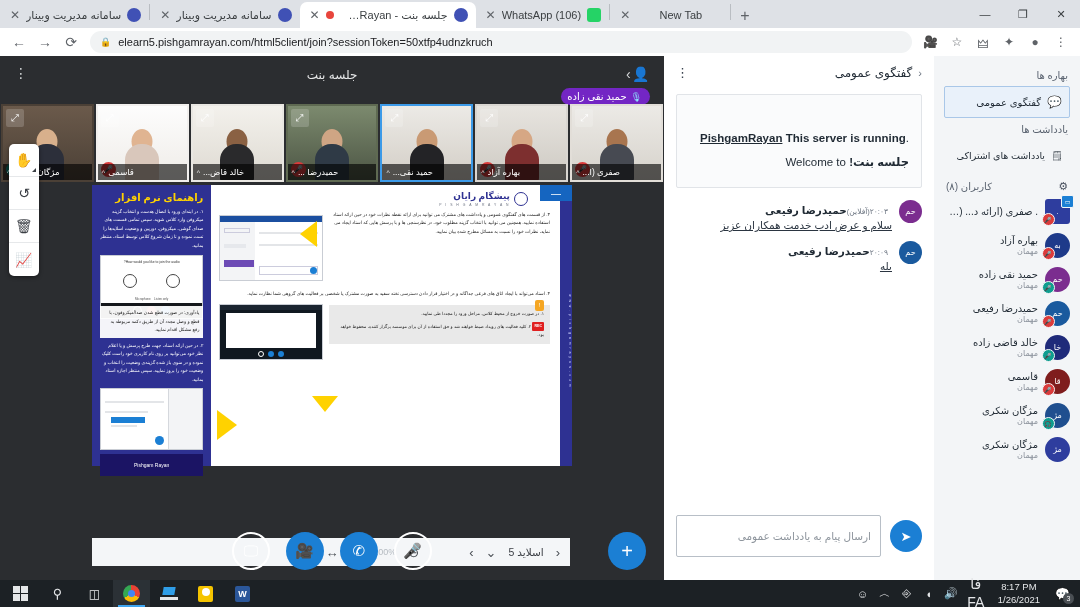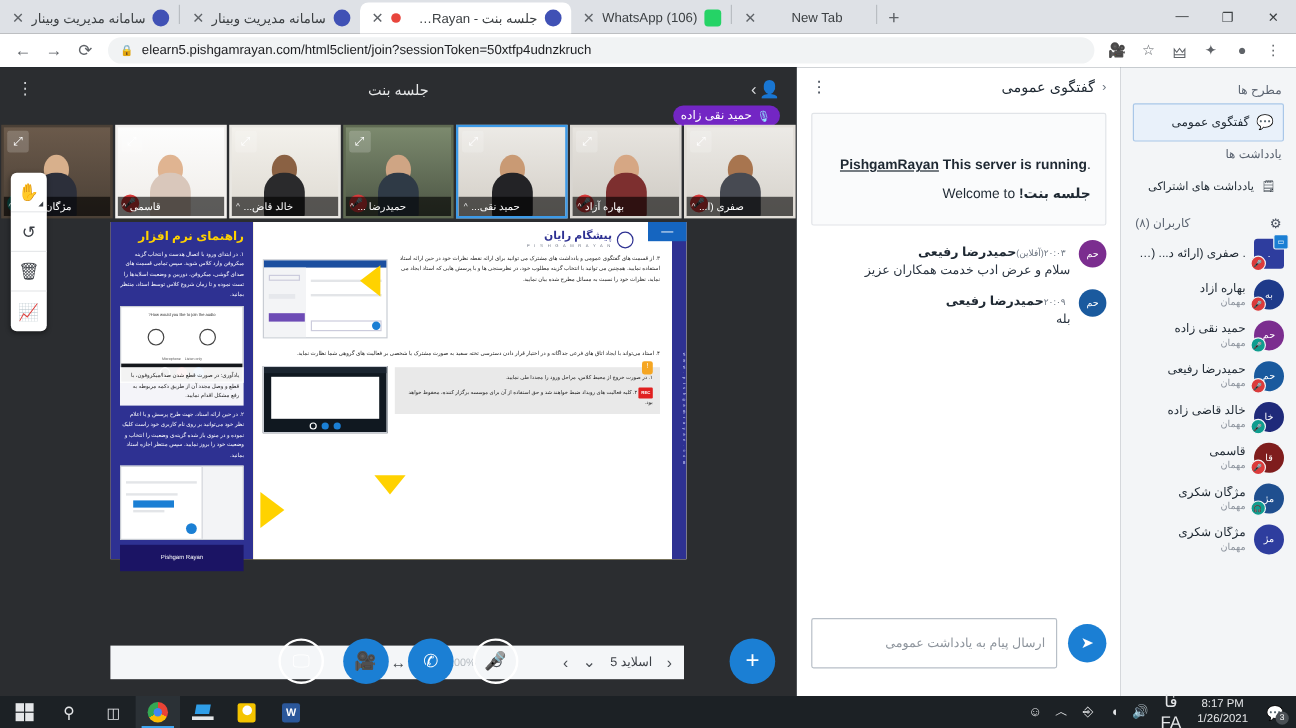--- a/index.html
+++ b/index.html
@@ -259,21 +259,21 @@
   .msg { display: flex; gap: 7px; margin-bottom: 10px; align-items: flex-start; }
   .msg .av {
     width: 23px; height: 23px; border-radius: 50%; flex: 0 0 23px;
     color: #fff; font-size: 8px; display: flex; align-items: center; justify-content: center;
   }
   .msg .mbody { flex: 1 1 auto; text-align: right; }
   .msg .mhead { font-size: 10.5px; color: #1f2933; }
   .msg .mname { font-weight: bold; }
   .msg .mstat { font-size: 7.5px; color: #6b7480; }
   .msg .mtime { font-size: 7.5px; color: #6b7480; margin-right: 4px; }
-  .msg .mtext { font-size: 10.5px; color: #2b3541; margin-top: 1px; }
+  .msg .mtext { font-size: 10.5px; color: #2b3541; margin-top: 1px; text-decoration: underline; }
   .chat-foot {
     flex: 0 0 70px; display: flex; align-items: center; gap: 9px;
     padding: 0 12px 18px 12px;
   }
   .chat-input {
     flex: 1 1 auto; height: 42px; border: 1px solid #b8bfc7; border-radius: 2px;
     display: flex; align-items: center; justify-content: flex-start;
     padding: 0 9px; font-size: 10.5px; color: #8e959d; direction: rtl;
   }
   .send-btn {
@@ -697,21 +697,21 @@
       </div>
 
 
       <div class="chat-foot">
         <div class="send-btn">➤</div>
         <div class="chat-input">ارسال پیام به یادداشت عمومی</div>
       </div>
     </div>
 
     <div class="users">
-      <div class="sec-label">مطرح ها</div>
+      <div class="sec-label">بهاره ها</div>
       <div class="chat-item">
         <span class="ic">💬</span>
         <span>گفتگوی عمومی</span>
       </div>
       <div class="sec-label">یادداشت ها</div>
       <div class="note-item">
         <span class="ic">🗒</span>
         <span>یادداشت های اشتراکی</span>
       </div>
       <div class="sec-row">

